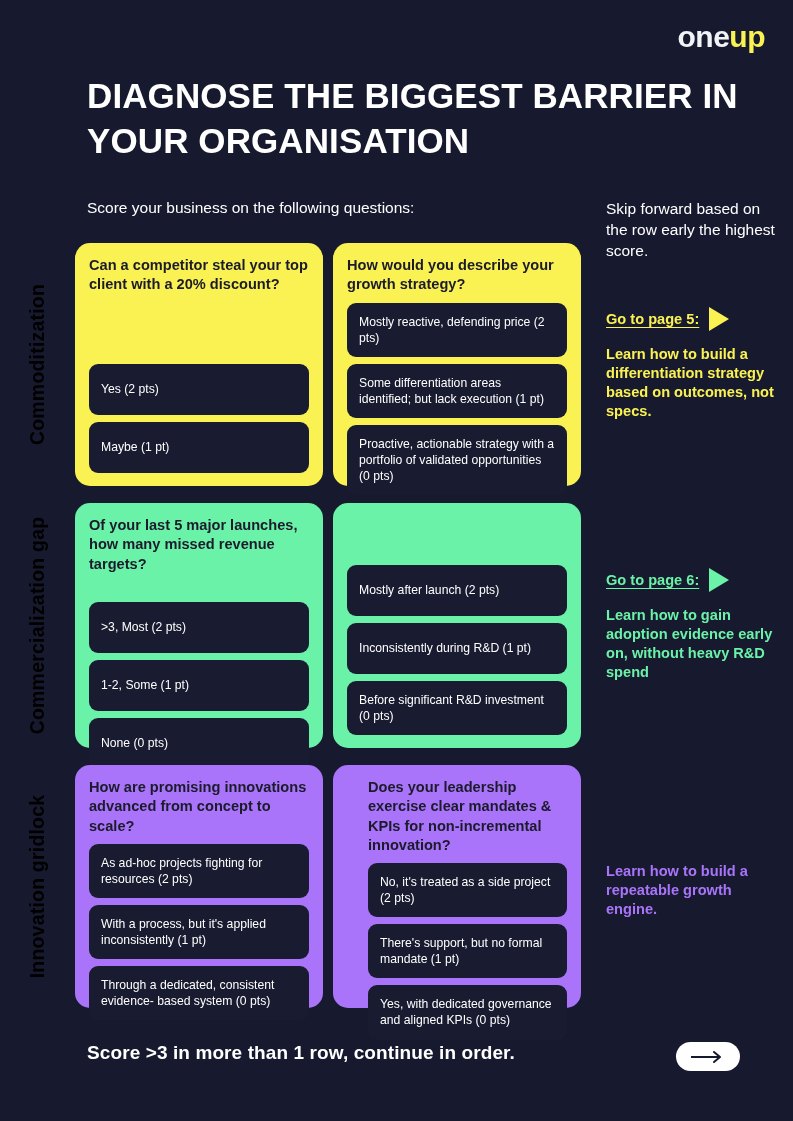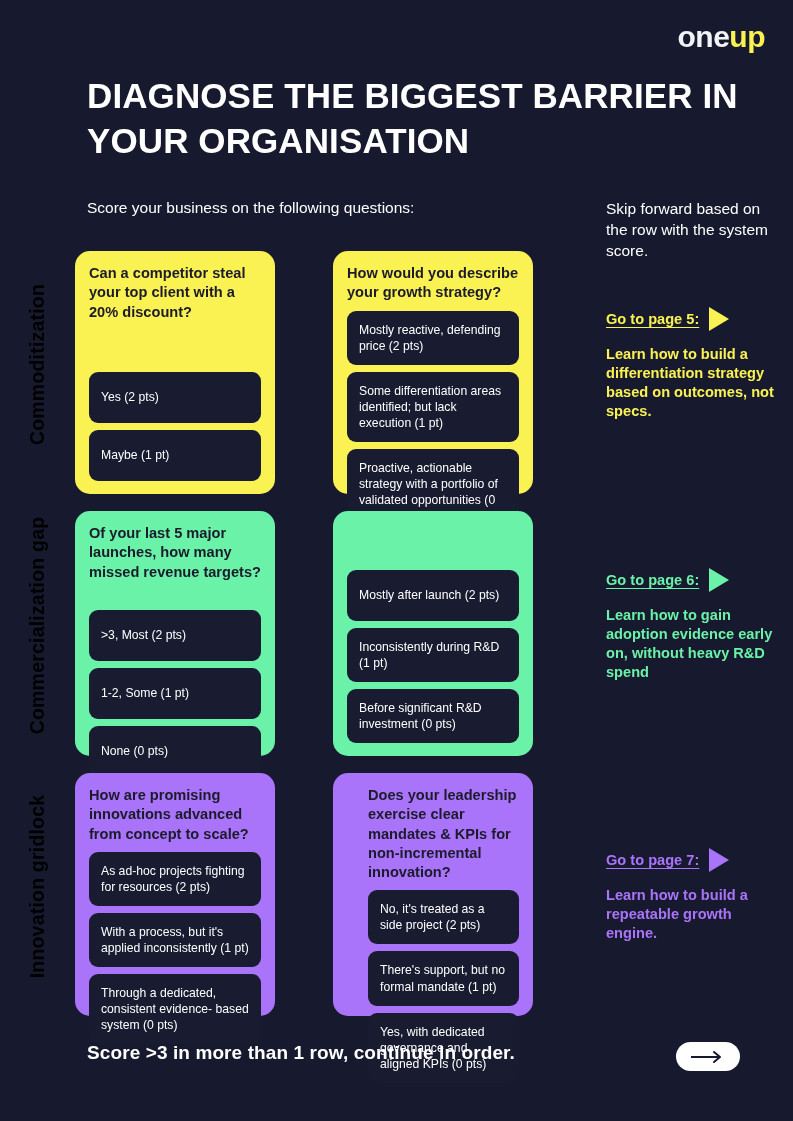--- a/index.html
+++ b/index.html
@@ -88,22 +88,22 @@
   .vlabel span {
     transform: rotate(-90deg);
     white-space: nowrap;
     font-size: 19.5px;
     font-weight: 700;
     letter-spacing: 0.2px;
   }
 
   .card {
     position: absolute;
-    top: 8px;
-    width: 200px;
+    top: 0;
+    width: 248px;
     height: 100%;
     border-radius: 15px;
     padding: 13px 14px 13px 14px;
     display: flex;
     flex-direction: column;
   }
   .card.c1 { left: 75px; }
   .card.c2 { left: 333px; }
 
   .q-text {
@@ -198,21 +198,21 @@
 
 <div id="page">
 
   <div class="logo">
     <span class="one">one</span><span class="up">up</span>
   </div>
 
   <h1 class="title">DIAGNOSE THE BIGGEST BARRIER IN YOUR ORGANISATION</h1>
 
   <div class="subhead">Score your business on the following questions:</div>
-  <div class="skip-note">Skip forward based on the row with the system score.</div>
+  <div class="skip-note">Skip forward based on the row early the highest score.</div>
 
   <div class="row row-1">
     <div class="vlabel">
       <span>Commoditization</span>
     </div>
     <div class="card c1" style="background:#faf252;">
       <div class="q-text">Can a competitor steal your top client with a 20% discount?</div>
       <div class="options">
         <div class="opt tall-1">Yes (2 pts)</div>
         <div class="opt tall-1">Maybe (1 pt)</div>
@@ -281,24 +281,20 @@
       <div class="q-text">Does your leadership exercise clear mandates &amp; KPIs for non-incremental innovation?</div>
       <div class="options">
         <div class="opt">No, it's treated as a side project (2 pts)</div>
         <div class="opt">There's support, but no formal mandate (1 pt)</div>
         <div class="opt">Yes, with dedicated governance and aligned KPIs (0 pts)</div>
       </div>
     </div>
   </div>
 
   <div class="action a3">
-    <div class="link-row">
-      <span class="link">Go to page 7:</span>
-      <span class="tri"></span>
-    </div>
     <div class="desc">Learn how to build a repeatable growth engine.</div>
   </div>
 
   <div class="footer-text">Score &gt;3 in more than 1 row, continue in order.</div>
   <div class="footer-btn">
     <svg width="38" height="14" viewBox="0 0 38 14">
       <line x1="2" y1="7" x2="31" y2="7" stroke="#171a2e" stroke-width="2"></line>
       <polyline points="25,2 31,7 25,12" fill="none" stroke="#171a2e" stroke-width="2" stroke-linecap="round" stroke-linejoin="round"></polyline>
     </svg>
   </div>

